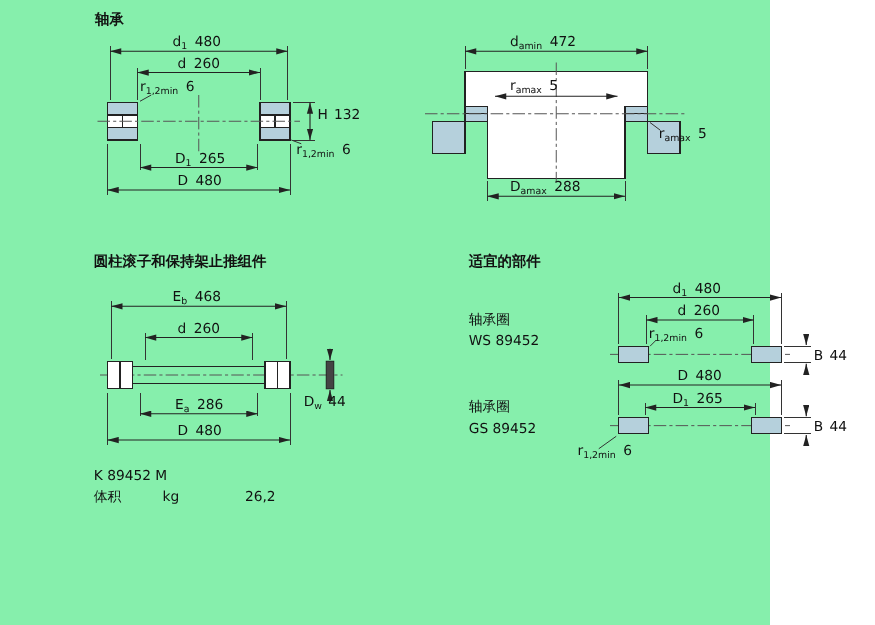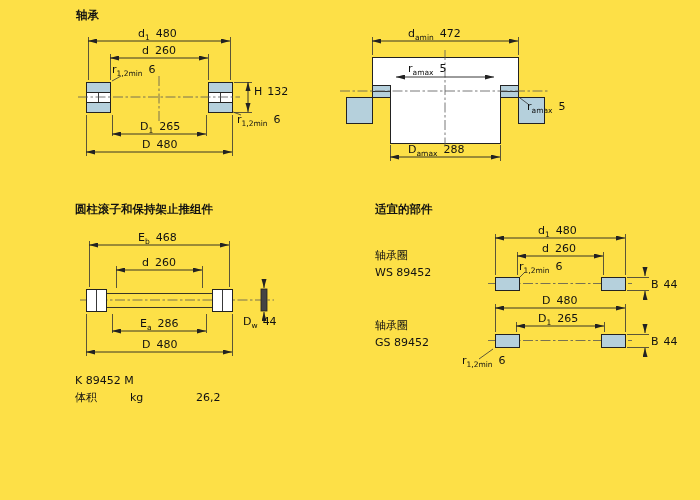--- a/index.html
+++ b/index.html
@@ -1,17 +1,17 @@
 <!DOCTYPE html>
 <html><head>
 <meta charset="utf-8">
 <style>
   * { margin:0; padding:0; box-sizing:border-box; }
   html,body { width:700px; height:500px; background:#ffffff; overflow:hidden; }
-  .canvas { position:relative; width:700px; height:500px; background:#fde047; }
+  .canvas { position:relative; width:616px; height:500px; background:#86efac; }
   svg { display:block; }
   text { font-family:"DejaVu Sans","Liberation Sans",sans-serif; font-size:11px; fill:#111; }
   .t-title { font-weight:bold; font-size:11.5px; }
   .sub { font-size:7.5px; }
   .ext  { stroke:#333; stroke-width:0.8; shape-rendering:crispEdges; }
   .dim  { stroke:#222; stroke-width:0.9; }
   .edge { stroke:#222; stroke-width:1; fill:#ffffff; shape-rendering:crispEdges; }
   .ring { stroke:#222; stroke-width:1; shape-rendering:crispEdges; }
   .iline{ stroke:#222; stroke-width:0.9; shape-rendering:crispEdges; }
   .cl   { stroke:#555; stroke-width:0.8; stroke-dasharray:10 2.5 2.5 2.5; }

